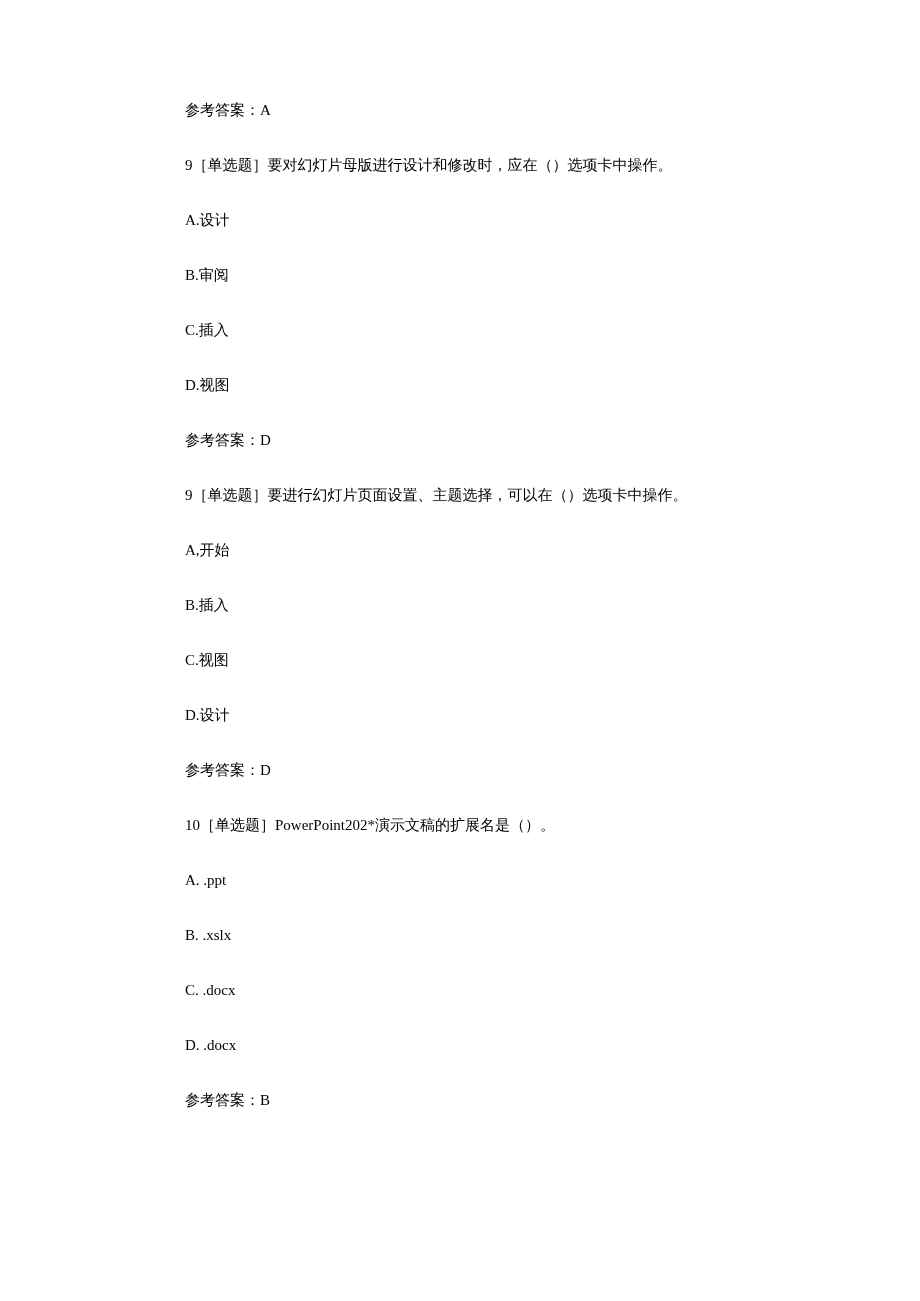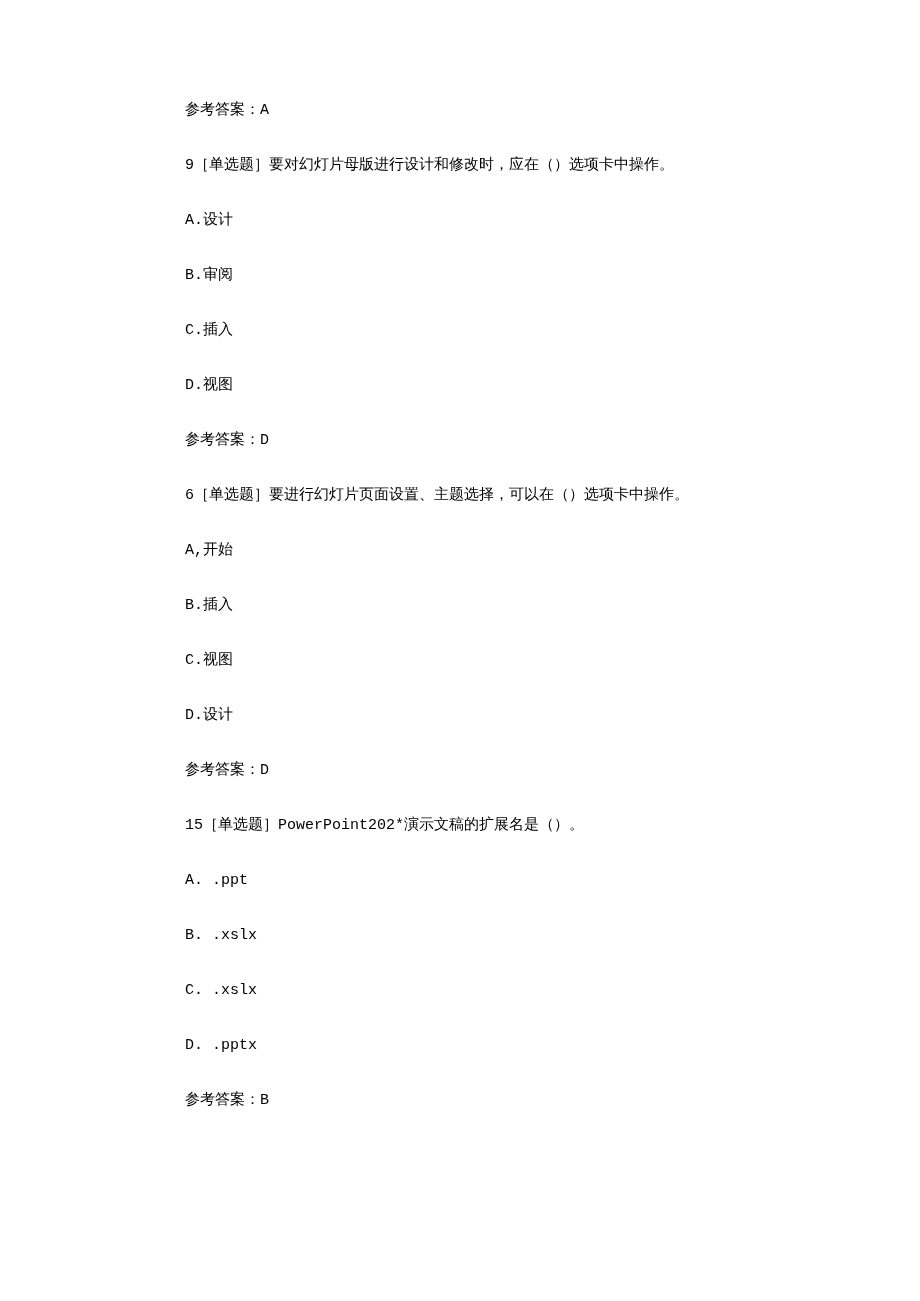--- a/index.html
+++ b/index.html
@@ -1,19 +1,18 @@
 <!DOCTYPE html>
 <html><head>
   <meta charset="utf-8">
   <style>
     * {
       margin: 0;
       padding: 0;
       box-sizing: border-box;
-      font-family: Liberation Mono, monospace;
     }
     body {
       background: #ffffff;
       width: 920px;
       min-height: 1301px;
       font-family: "SimSun", "宋体", serif;
       font-size: 15px;
       color: #000000;
       padding: 100px 185px 80px 185px;
       line-height: 1.4;
@@ -30,25 +29,25 @@
 
 <div class="answer-line">参考答案：A</div>
 
 <div class="line">9［单选题］要对幻灯片母版进行设计和修改时，应在（）选项卡中操作。</div>
 <div class="line">A.设计</div>
 <div class="line">B.审阅</div>
 <div class="line">C.插入</div>
 <div class="line">D.视图</div>
 <div class="answer-line">参考答案：D</div>
 
-<div class="line">6［单选题］要进行幻灯片页面设置、主题选择，可以在（）选项卡中操作。</div>
+<div class="line">9［单选题］要进行幻灯片页面设置、主题选择，可以在（）选项卡中操作。</div>
 <div class="line">A,开始</div>
 <div class="line">B.插入</div>
 <div class="line">C.视图</div>
 <div class="line">D.设计</div>
 <div class="answer-line">参考答案：D</div>
 
-<div class="line">15［单选题］PowerPoint202*演示文稿的扩展名是（）。</div>
+<div class="line">10［单选题］PowerPoint202*演示文稿的扩展名是（）。</div>
 <div class="line">A. .ppt</div>
 <div class="line">B. .xslx</div>
-<div class="line">C. .xslx</div>
-<div class="line">D. .pptx</div>
+<div class="line">C. .docx</div>
+<div class="line">D. .docx</div>
 <div class="answer-line">参考答案：B</div>
 
 </body></html>

